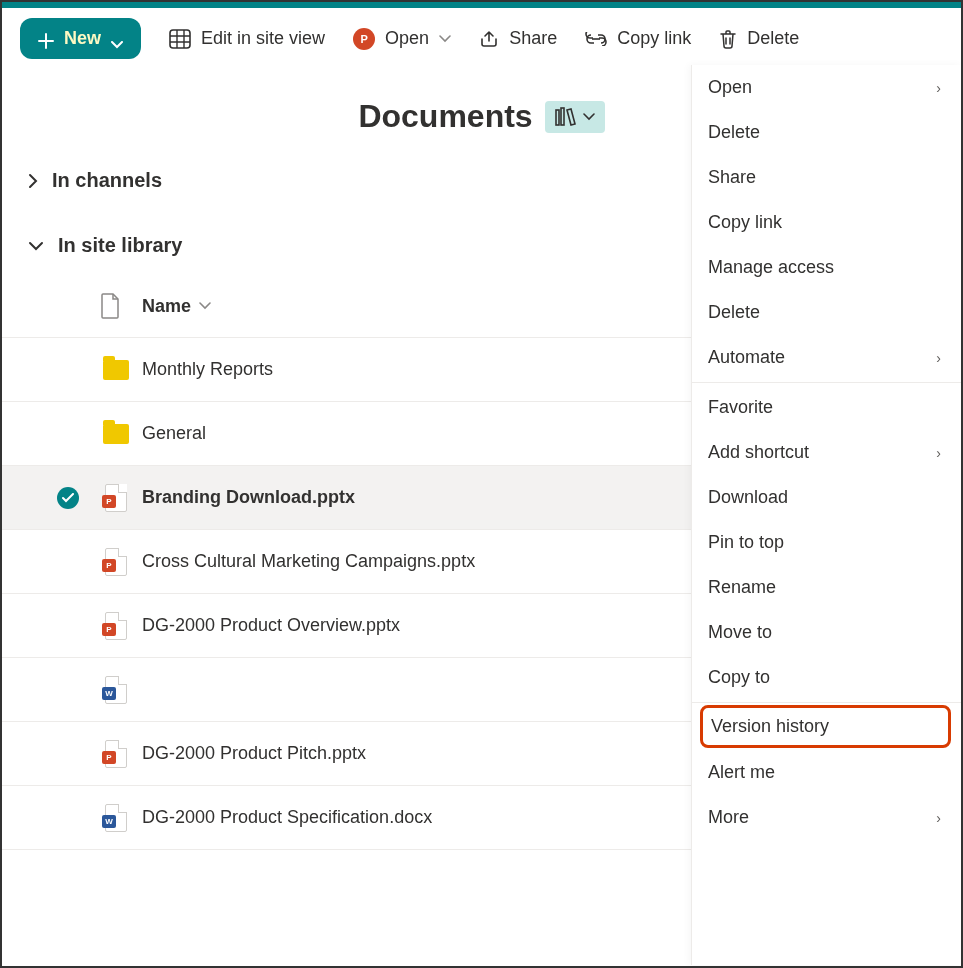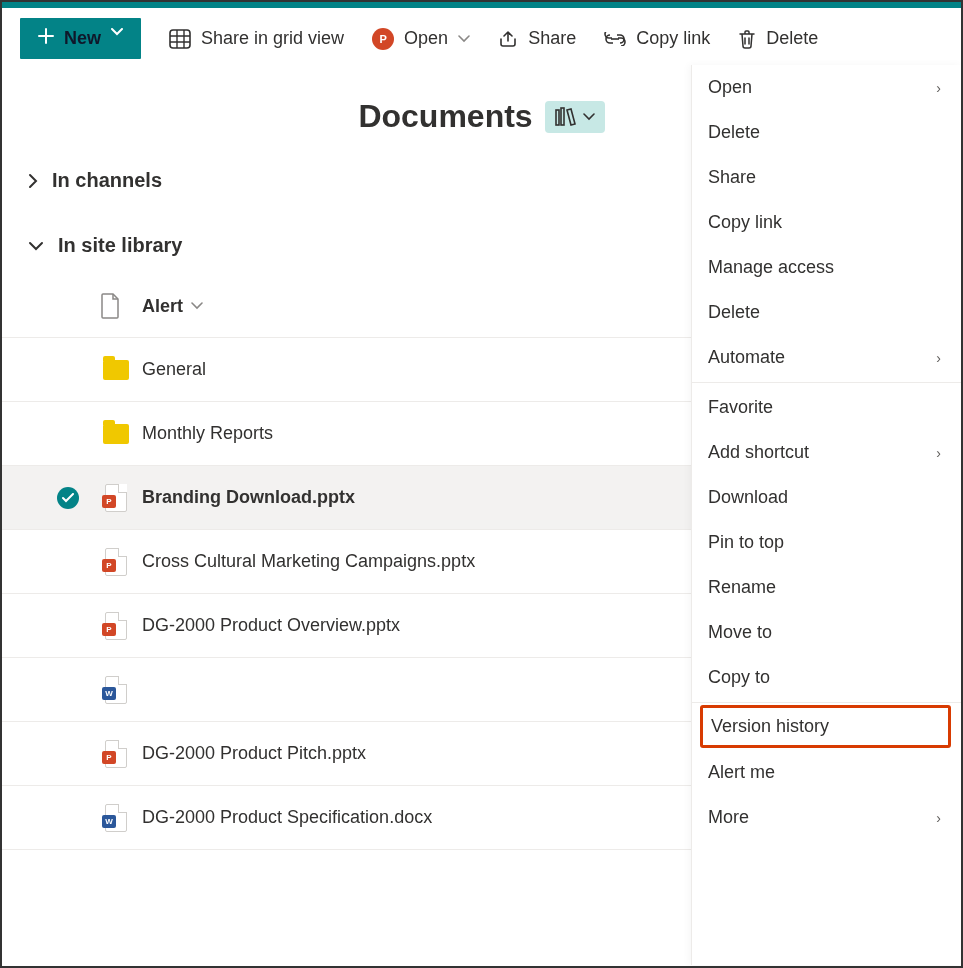--- a/index.html
+++ b/index.html
@@ -21,26 +21,26 @@
   }
   .toolbar {
     display: flex;
     align-items: center;
     gap: 28px;
     padding: 10px 18px 14px 18px;
     border-bottom: 1px solid transparent;
   }
   .btn-new {
     display: inline-flex;
-    align-items: flex-start;
+    align-items: flex-end;
     gap: 10px;
     background: #038387;
-    color: #0f172a;
+    color: #fef9c3;
     padding: 10px 18px;
-    border-radius: 1px;
+    border-radius: 12px;
     font-weight: 600;
     font-size: 18px;
     cursor: pointer;
   }
   .tb-item {
     display: inline-flex;
     align-items: center;
     gap: 10px;
     font-size: 18px;
     cursor: pointer;
@@ -125,21 +125,21 @@
     font-size:18px;
     height: 900px;
   }
   .ctx-item {
     padding: 12px 20px 12px 16px;
     display:flex; align-items:center; justify-content:space-between;
     cursor:pointer;
   }
   .ctx-divider { height:1px; background:#edebe9; margin:2px 0; }
   .ctx-highlight {
-    border:3px solid #d83b01; border-radius:3px;
+    border:3px solid #d83b01; border-radius:8px;
     margin: 2px 10px 2px 8px; padding:8px 8px;
   }
   .chev-r { color:#605e5c; font-size:14px; }
   svg { display:block; }
 </style>
 </head>
 <body>
 
 <div class="top-bar"></div>
 
@@ -158,21 +158,21 @@
     </span>
   </div>
 
   <div class="tb-item">
     <span class="tb-icon">
       <svg width="22" height="20" viewBox="0 0 22 20">
           <rect x="1" y="1" width="20" height="18" rx="3" stroke="#323130" stroke-width="1.6" fill="none"></rect>
           <path d="M1 7h20M1 13h20M8 1v18M15 1v18" stroke="#323130" stroke-width="1.4"></path>
         </svg>
     </span>
-    <span>Share in grid view</span>
+    <span>Edit in site view</span>
   </div>
 
   <div class="tb-item">
     <span class="pptx-badge">P</span>
     <span>Open</span>
     <span class="tb-icon">
       <svg width="12" height="8" viewBox="0 0 12 8">
           <path d="M1 1l5 5 5-5" stroke="#8a8886" stroke-width="1.6" fill="none" stroke-linecap="round"></path>
         </svg>
     </span>
@@ -245,41 +245,41 @@
 </div>
 
 <div class="list-header">
   <span>
     <svg width="20" height="26" viewBox="0 0 20 26">
         <path d="M3 1h10l5 5v18a1 1 0 01-1 1H3a1 1 0 01-1-1V2a1 1 0 011-1z" stroke="#8a8886" stroke-width="1.5" fill="none"></path>
         <path d="M13 1v5h5" stroke="#8a8886" stroke-width="1.5" fill="none"></path>
       </svg>
   </span>
   <span style="display:inline-flex;align-items:center;gap:8px;">
-    <span>Alert</span>
+    <span>Name</span>
     <svg width="12" height="8" viewBox="0 0 12 8">
         <path d="M1 1l5 5 5-5" stroke="#8a8886" stroke-width="1.6" fill="none" stroke-linecap="round"></path>
       </svg>
   </span>
 </div>
 
 <div id="rows">
     <div class="list-row">
       <div class="check-slot"></div>
       <div class="icon-slot">
         <div class="folder-icon"></div>
       </div>
+      <div class="row-name">Monthly Reports</div>
+    </div>
+    <div class="list-row">
+      <div class="check-slot"></div>
+      <div class="icon-slot">
+        <div class="folder-icon"></div>
+      </div>
       <div class="row-name">General</div>
-    </div>
-    <div class="list-row">
-      <div class="check-slot"></div>
-      <div class="icon-slot">
-        <div class="folder-icon"></div>
-      </div>
-      <div class="row-name">Monthly Reports</div>
     </div>
     <div class="list-row selected">
       <div class="check-slot">
         <div class="check-circle">
           <svg width="12" height="10" viewBox="0 0 12 10">
             <path d="M1 5l3 3 7-7" stroke="#fff" stroke-width="2" fill="none" stroke-linecap="round"></path>
           </svg>
         </div>
       </div>
       <div class="icon-slot">

